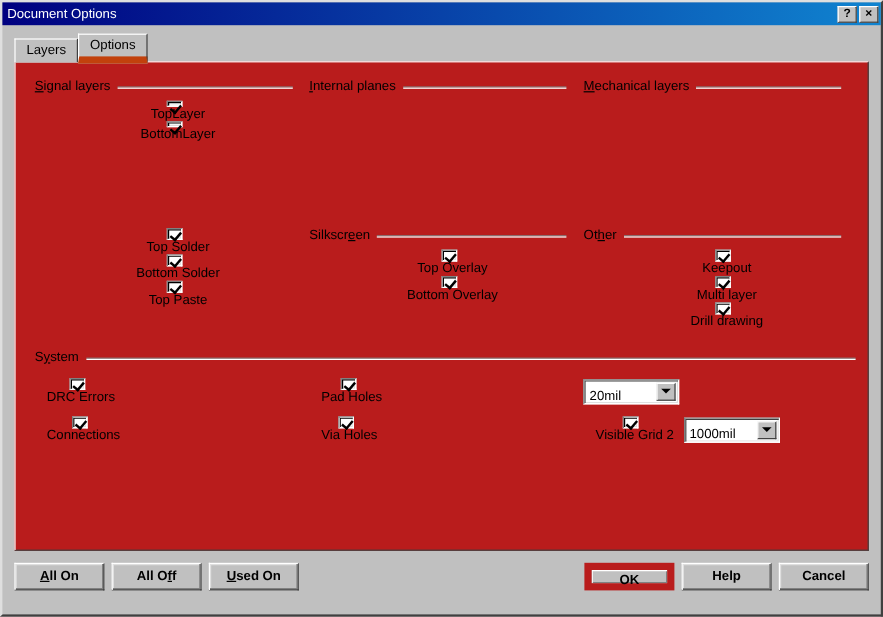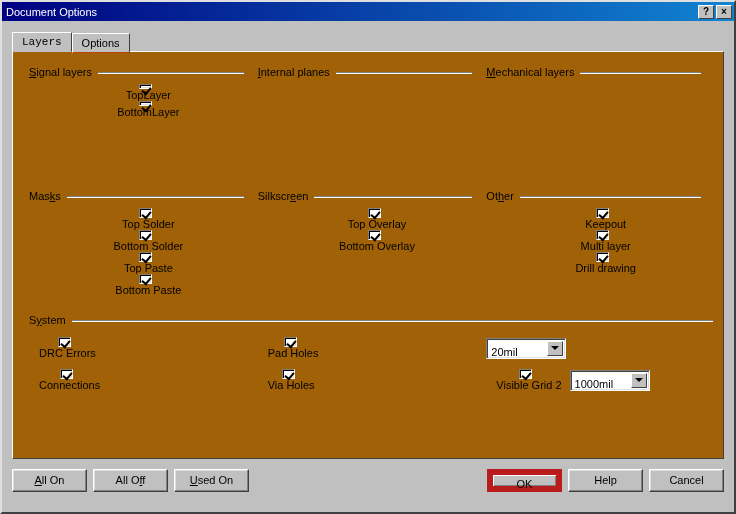--- a/index.html
+++ b/index.html
@@ -61,31 +61,30 @@
     border-color: #fff #404040 transparent #fff;
     background: #c0c0c0;
     margin-right: 0px;
     position: relative;
     cursor: default;
   }
   .tab.active {
     border-bottom: 1px solid #c0c0c0;
     top: 1px;
     z-index: 3;
-    font-family: Liberation Mono, monospace;
   }
   .tab:not(.active) {
-    border-bottom: 1px solid #c2410c;
+    border-bottom: 6px solid #c2410c;
     top: 2px;
     font-size: 11px;
   }
   .tabpage {
     border: 1px solid;
     border-color: #fff #404040 #404040 #fff;
-    background: #a16207;
+    background: #b91c1c;
     padding: 14px 8px 14px 16px;
     position: relative;
     height: 408px;
   }
   .cols { display: flex; }
   .col { flex: 1; min-width: 0; }
   .grp-label {
     display: flex;
     align-items: center;
     margin-bottom: 6px;
@@ -163,20 +162,21 @@
     content: "";
     border-left: 4px solid transparent;
     border-right: 4px solid transparent;
     border-top: 4px solid #000;
   }
   .btnbar {
     display: flex;
     align-items: center;
     margin-top: 10px;
     gap: 6px;
+    font-weight: bold;
   }
   .btn {
     min-width: 75px;
     padding: 0 8px;
     height: 23px;
     background: #c0c0c0;
     border: 1px solid;
     border-color: #fff #404040 #404040 #fff;
     box-shadow: inset -1px -1px 0 #808080, inset 1px 1px 0 #dfdfdf;
     text-align: center;
@@ -237,39 +237,31 @@
             <span class="txt"><span class="u">M</span><span>echanical layers</span></span>
             <div class="line"></div>
           </div>
         </div>
       </div>
 
       <div style="height:72px"></div>
 
       <div class="cols">
         <div class="col">
-          <div class="grp-label">
-            <span class="txt">Mas<span class="u">k</span>s</span>
-            <div class="line"></div>
-          </div>
           <div class="chkrow">
               <div class="chk checked"></div>
               <span>Top Solder</span>
             </div>
           <div class="chkrow">
               <div class="chk checked"></div>
               <span>Bottom Solder</span>
             </div>
           <div class="chkrow">
               <div class="chk checked"></div>
               <span>Top Paste</span>
-            </div>
-          <div class="chkrow">
-              <div class="chk checked"></div>
-              <span>Bottom Paste</span>
             </div>
         </div>
         <div class="col">
           <div class="grp-label">
             <span class="txt">Silkscr<span class="u">e</span>en</span>
             <div class="line"></div>
           </div>
           <div class="chkrow">
               <div class="chk checked"></div>
               <span>Top Overlay</span>

